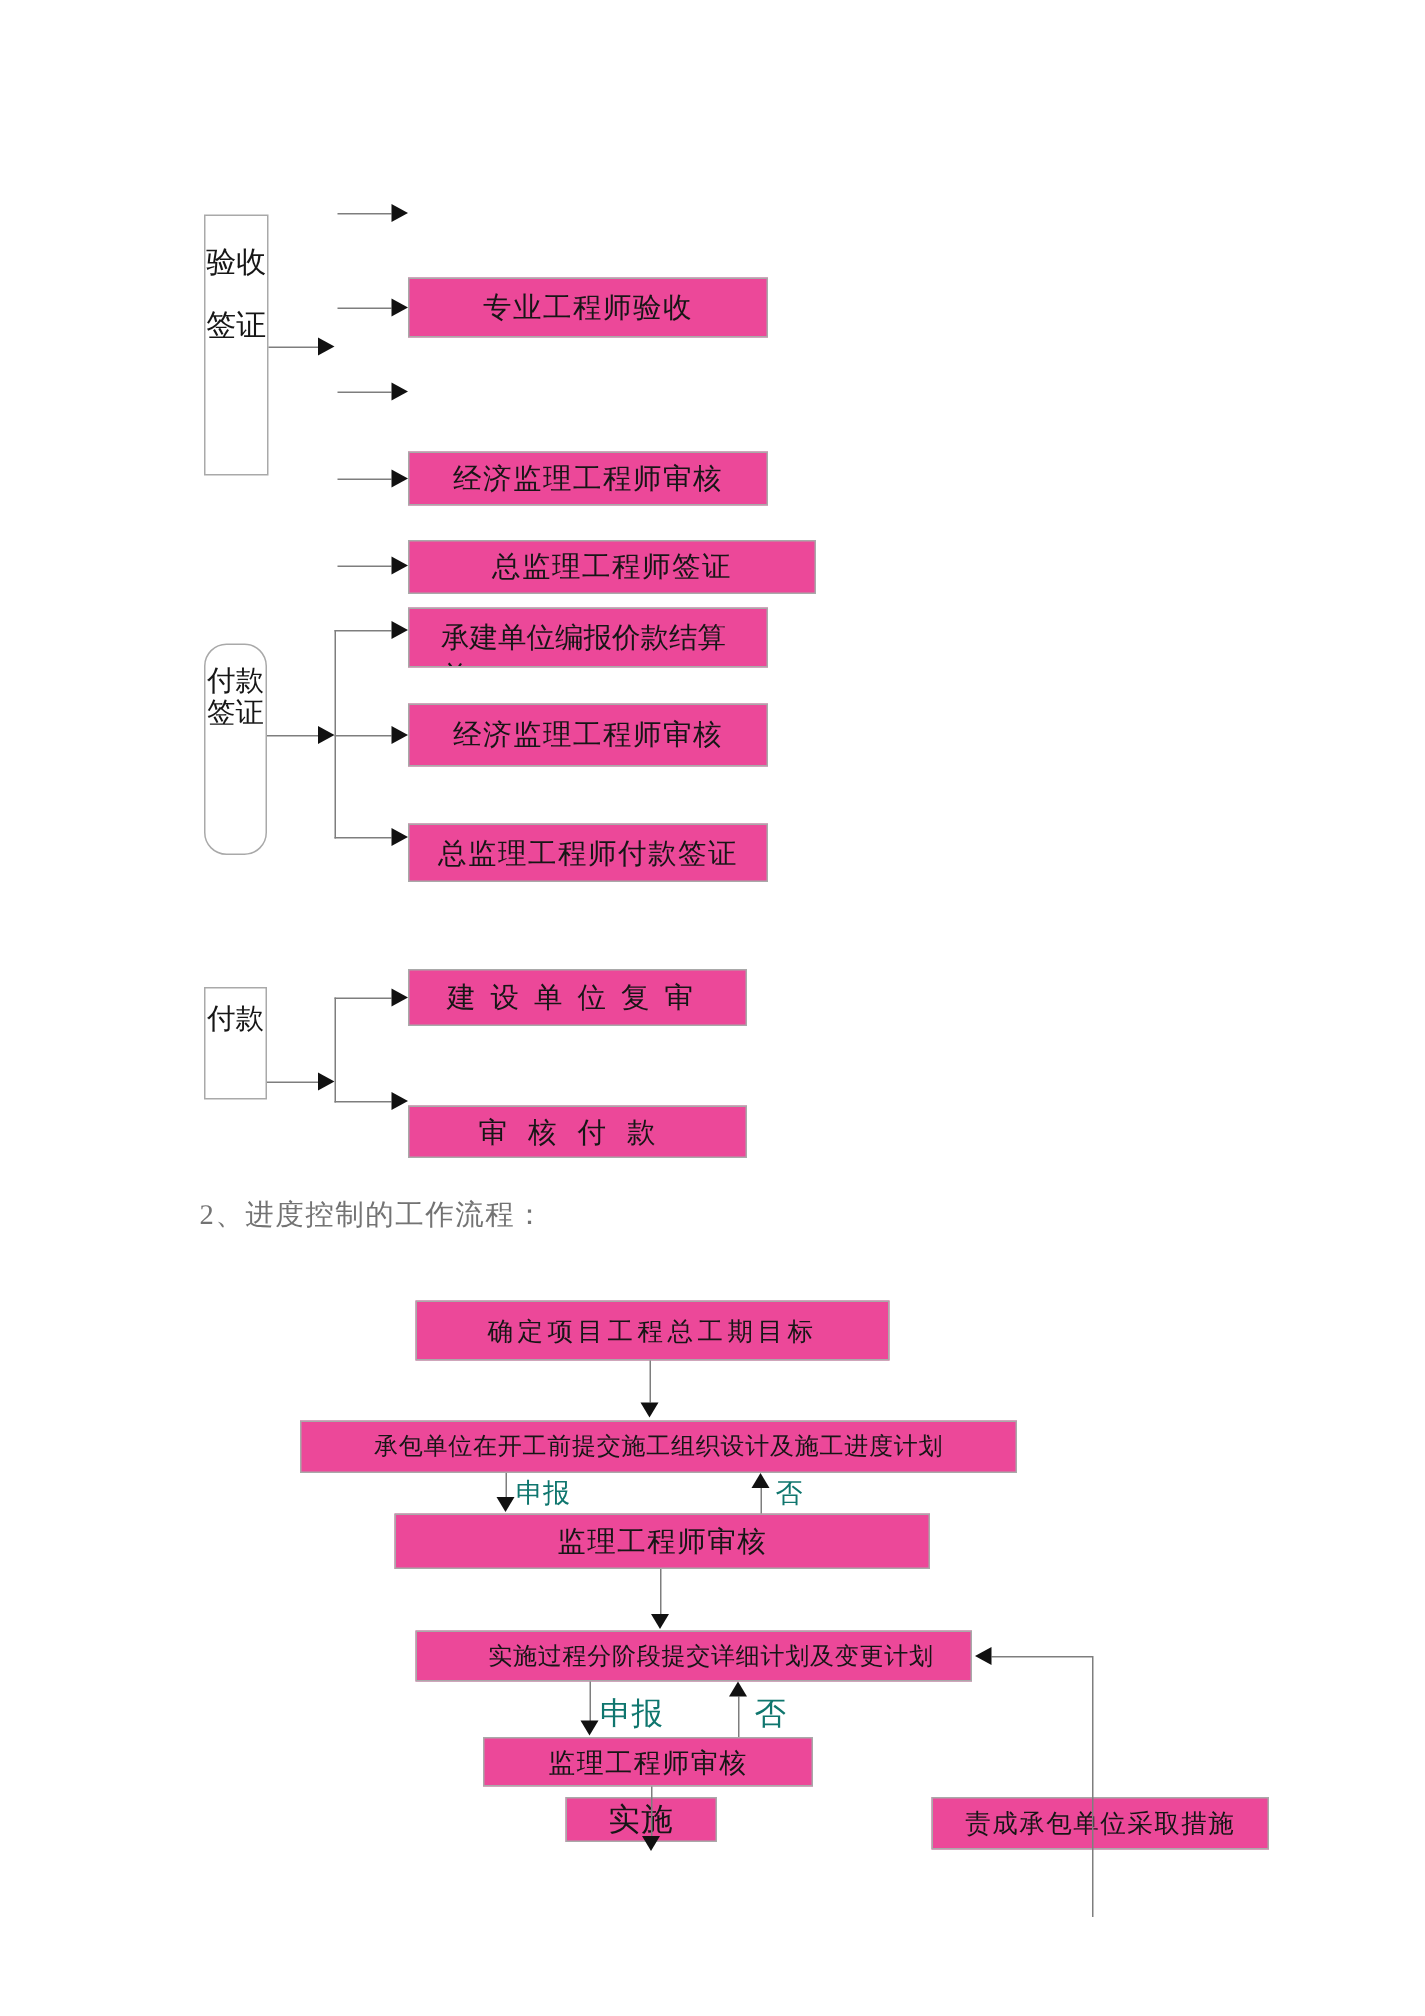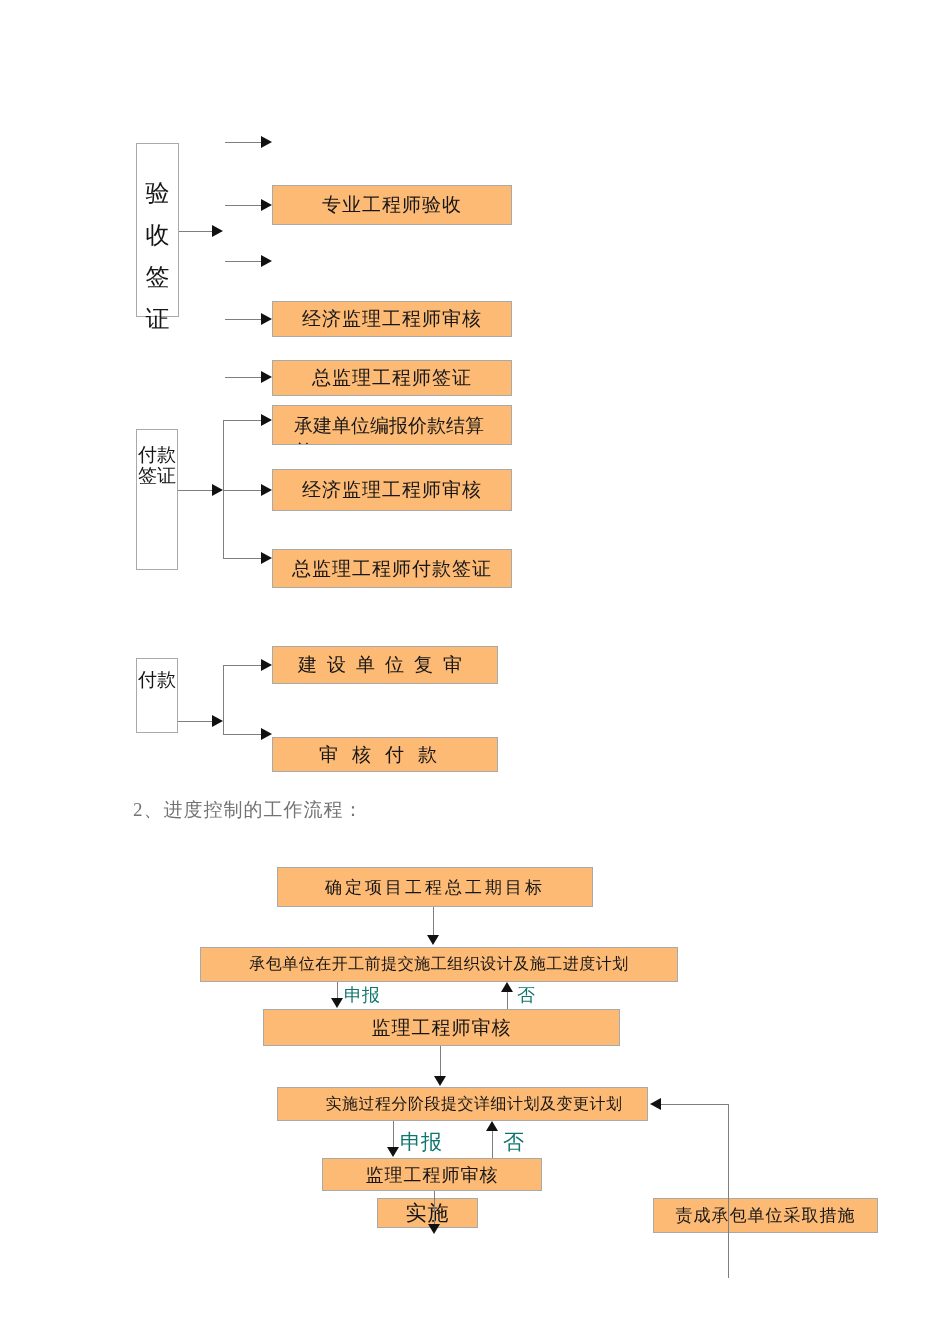--- a/index.html
+++ b/index.html
@@ -1,19 +1,19 @@
 <!DOCTYPE html>
 <html><head>
 <meta charset="utf-8">
 <style>
   html,body{margin:0;padding:0;background:#ffffff;}
   .page{position:relative;width:950px;height:1344px;background:#ffffff;overflow:hidden;
         font-family:"Liberation Serif","DejaVu Serif",serif;}
   
-  .bx{position:absolute;box-sizing:border-box;border:1px solid #a9a9a9;background:#fdba74;
+  .bx{position:absolute;box-sizing:border-box;border:1px solid #a9a9a9;background:#ec4899;
       display:flex;align-items:center;justify-content:center;font-size:19px;color:#161616;
       white-space:nowrap;letter-spacing:1px;}
   .bx-clip{display:block;overflow:hidden;padding-top:7px;letter-spacing:0;}
   .bx-clip .inner{width:196px;margin:0 auto;line-height:26px;white-space:normal;
       word-break:break-all;text-align:left;}
   .vb{position:absolute;box-sizing:border-box;border:1px solid #a9a9a9;background:#ffffff;
       text-align:center;word-break:break-all;color:#161616;}
   
   .ln{position:absolute;background:#7e7e7e;}
   
@@ -24,27 +24,27 @@
   .ah-u{border-bottom:10px solid #111;border-left:6px solid transparent;border-right:6px solid transparent;}
   .lb{position:absolute;color:#0f766e;white-space:nowrap;}
   .heading{position:absolute;left:133px;top:797px;font-size:19px;color:#737373;letter-spacing:1px;}
   .top{z-index:5;}
 </style>
 </head>
 <body>
 
 <div class="page">
 
-  <div class="vb" style="left:136px;top:143px;width:43px;height:174px;font-size:24px;line-height:42px;padding-top:28px;">验收签证</div>
-  <div class="vb" style="left:136px;top:429px;width:42px;height:141px;font-size:19px;line-height:21px;padding-top:14px;">付款签证</div>
+  <div class="vb" style="left:136px;top:143px;width:43px;height:174px;font-size:20px;line-height:42px;padding-top:10px;">验收签证</div>
+  <div class="vb" style="left:136px;top:429px;width:42px;height:141px;font-size:19px;line-height:21px;padding-top:14px;border-radius:15px;">付款签证</div>
   <div class="vb" style="left:136px;top:658px;width:42px;height:75px;font-size:19px;line-height:21px;padding-top:10px;">付款</div>
 
   <div class="bx" style="left:272px;top:185px;width:240px;height:40px;">专业工程师验收</div>
   <div class="bx" style="left:272px;top:301px;width:240px;height:36px;">经济监理工程师审核</div>
-  <div class="bx" style="left:272px;top:360px;width:240px;height:36px;">总监理工程师签证</div>
+  <div class="bx" style="left:272px;top:360px;width:272px;height:36px;">总监理工程师签证</div>
 
   <div class="bx bx-clip" style="left:272px;top:405px;width:240px;height:40px;">
     <div class="inner">承建单位编报价款结算单</div>
   </div>
   <div class="bx" style="left:272px;top:469px;width:240px;height:42px;">经济监理工程师审核</div>
   <div class="bx" style="left:272px;top:549px;width:240px;height:39px;">总监理工程师付款签证</div>
 
   <div class="bx" style="left:272px;top:646px;width:226px;height:38px;letter-spacing:10px;">建设单位复审</div>
   <div class="bx" style="left:272px;top:737px;width:226px;height:35px;letter-spacing:14px;">审核付款</div>
 
@@ -81,21 +81,21 @@
   <div class="ah ah-r" style="left:261px;top:728px;"></div>
 
   <div class="heading">2、进度控制的工作流程：</div>
 
   <div class="bx" style="left:277px;top:867px;width:316px;height:40px;font-size:17px;letter-spacing:3px;">确定项目工程总工期目标</div>
   <div class="bx" style="left:200px;top:947px;width:478px;height:35px;font-size:16px;letter-spacing:0.5px;">承包单位在开工前提交施工组织设计及施工进度计划</div>
   <div class="bx" style="left:263px;top:1009px;width:357px;height:37px;">监理工程师审核</div>
   <div class="bx" style="left:277px;top:1087px;width:371px;height:34px;font-size:16px;letter-spacing:0.5px;padding-left:23px;">实施过程分阶段提交详细计划及变更计划</div>
   <div class="bx" style="left:322px;top:1158px;width:220px;height:33px;font-size:18px;">监理工程师审核</div>
   <div class="bx" style="left:377px;top:1198px;width:101px;height:30px;font-size:21px;">实施</div>
-  <div class="bx" style="left:653px;top:1198px;width:225px;height:35px;font-size:17px;">责成承包单位采取措施</div>
+  <div class="bx" style="left:621px;top:1198px;width:225px;height:35px;font-size:17px;">责成承包单位采取措施</div>
 
   <div class="ln" style="left:433px;top:907px;width:1px;height:28px;"></div>
   <div class="ah ah-d" style="left:427px;top:935px;"></div>
 
   <div class="ln" style="left:337px;top:982px;width:1px;height:17px;"></div>
   <div class="ah ah-d" style="left:331px;top:998px;"></div>
   <div class="lb" style="left:344px;top:983px;font-size:18px;">申报</div>
 
   <div class="ln" style="left:507px;top:992px;width:1px;height:17px;"></div>
   <div class="ah ah-u" style="left:501px;top:982px;"></div>

